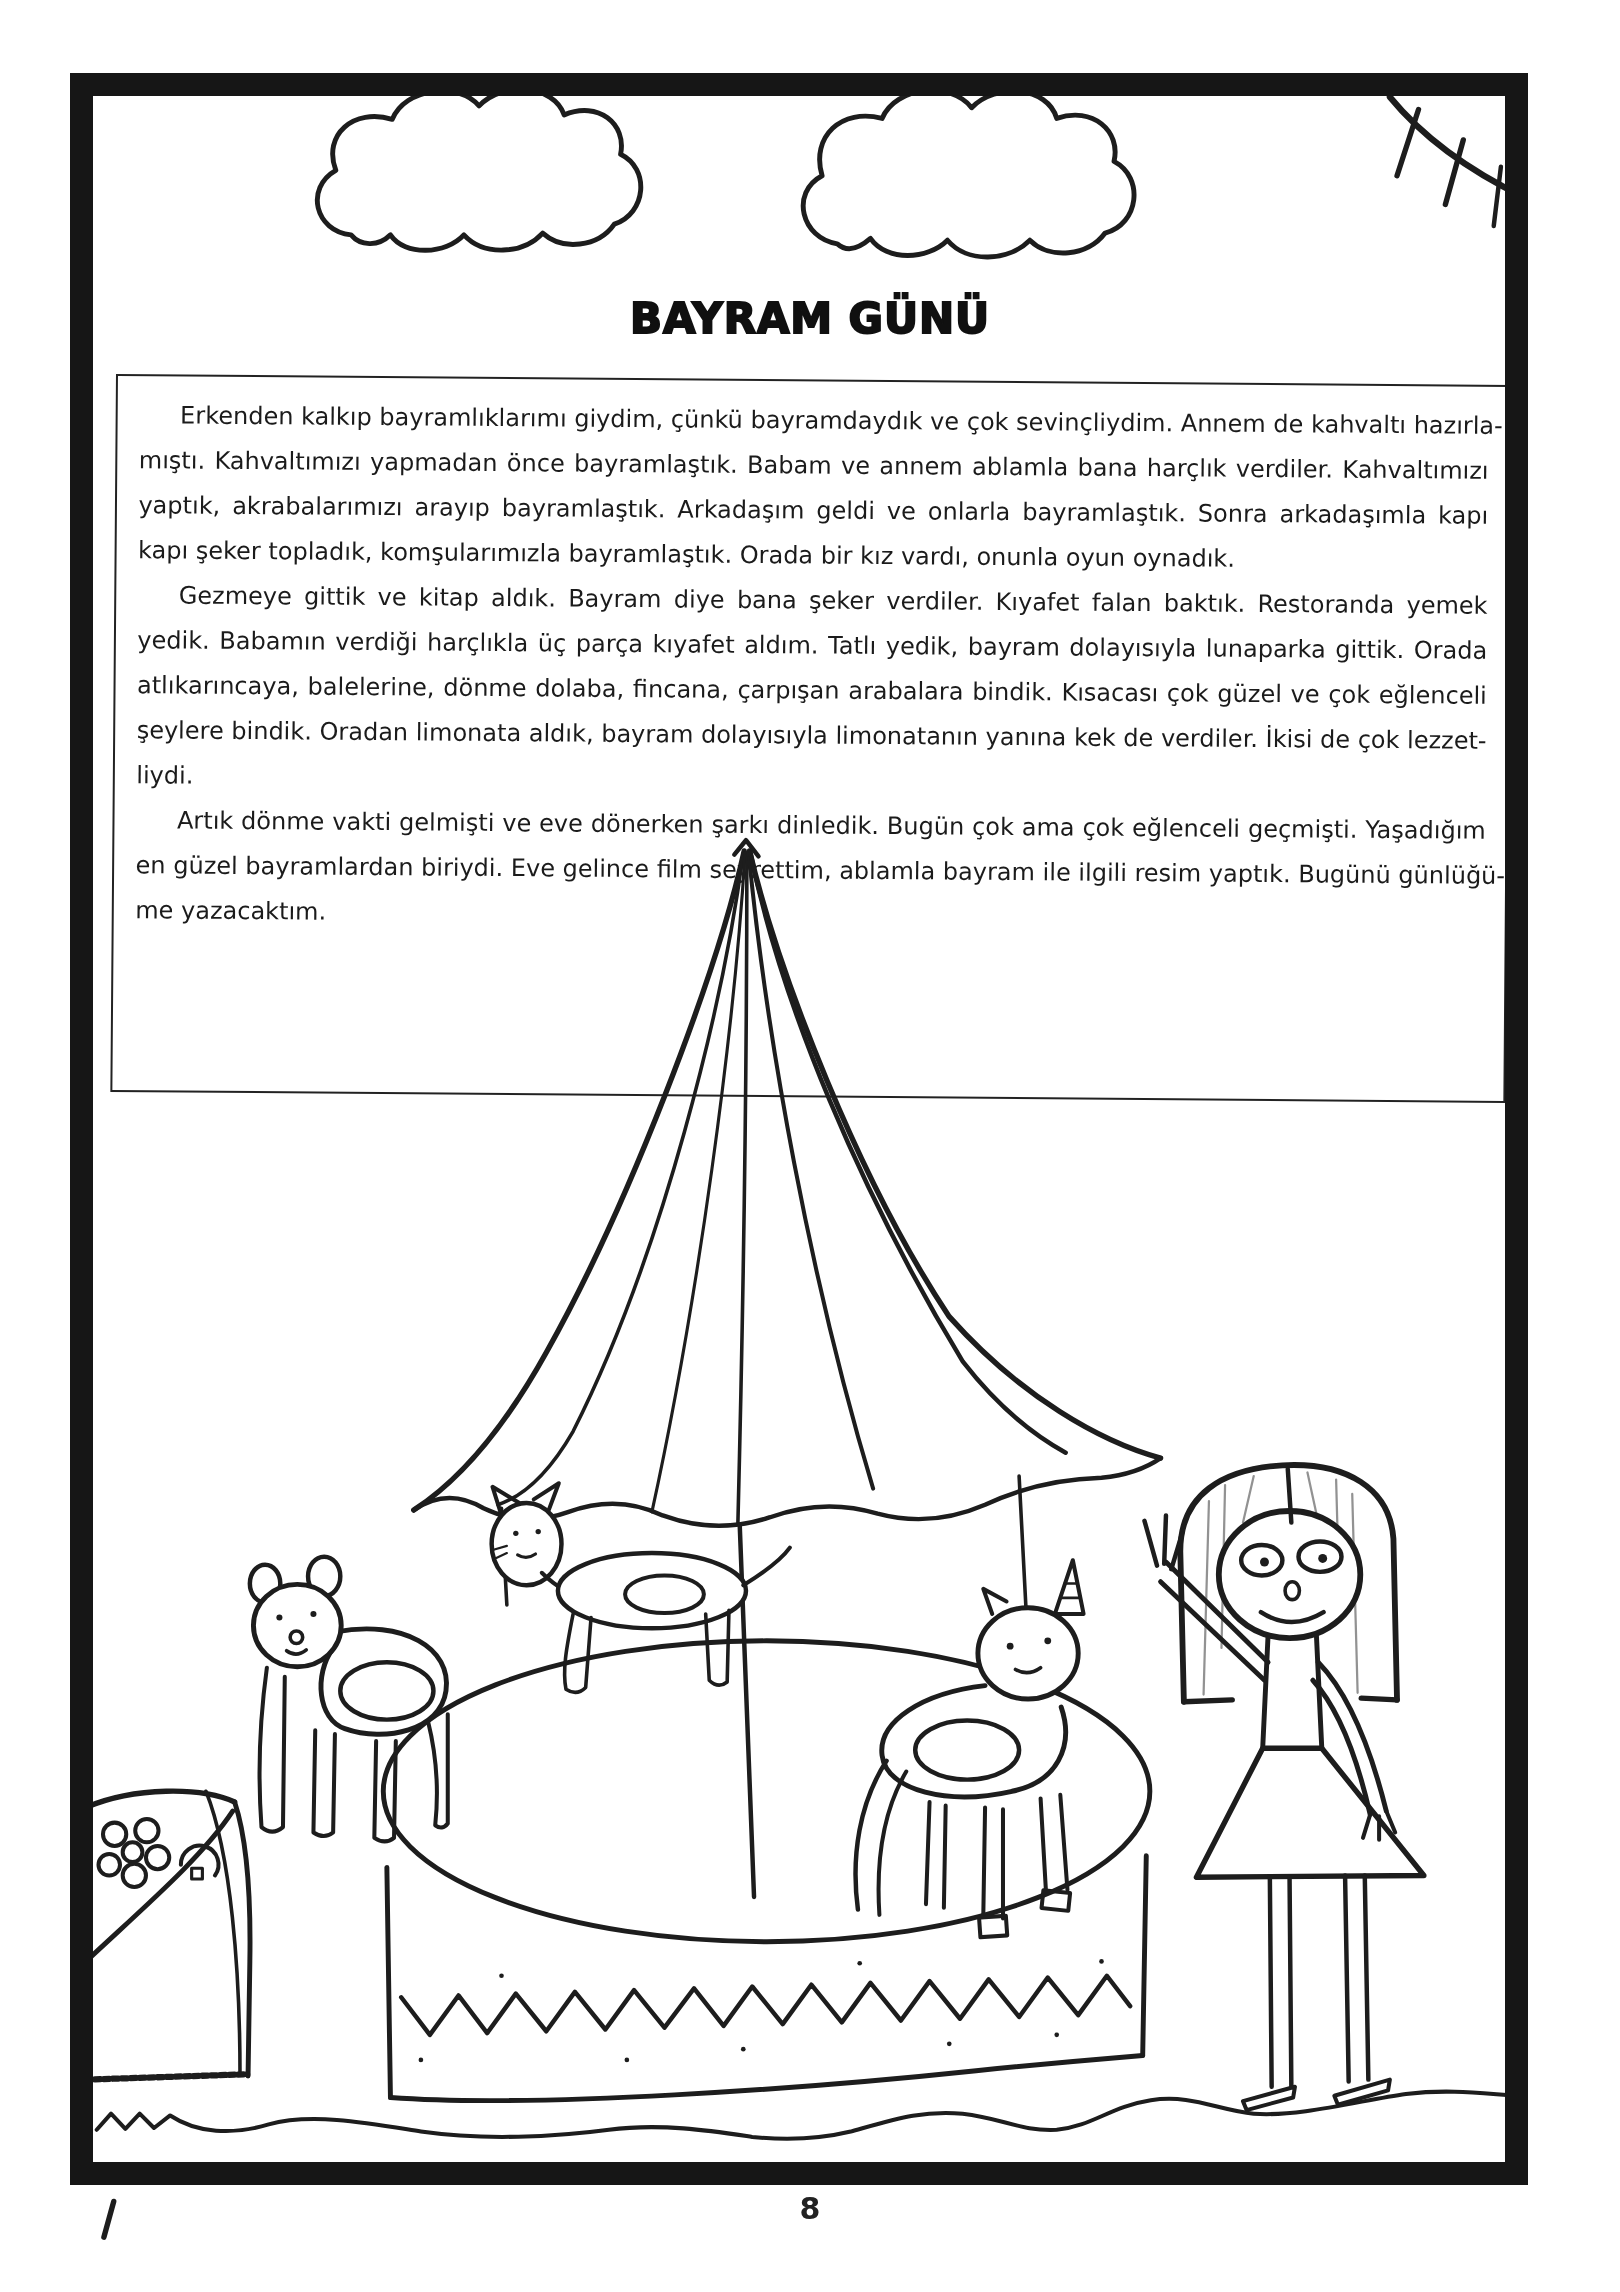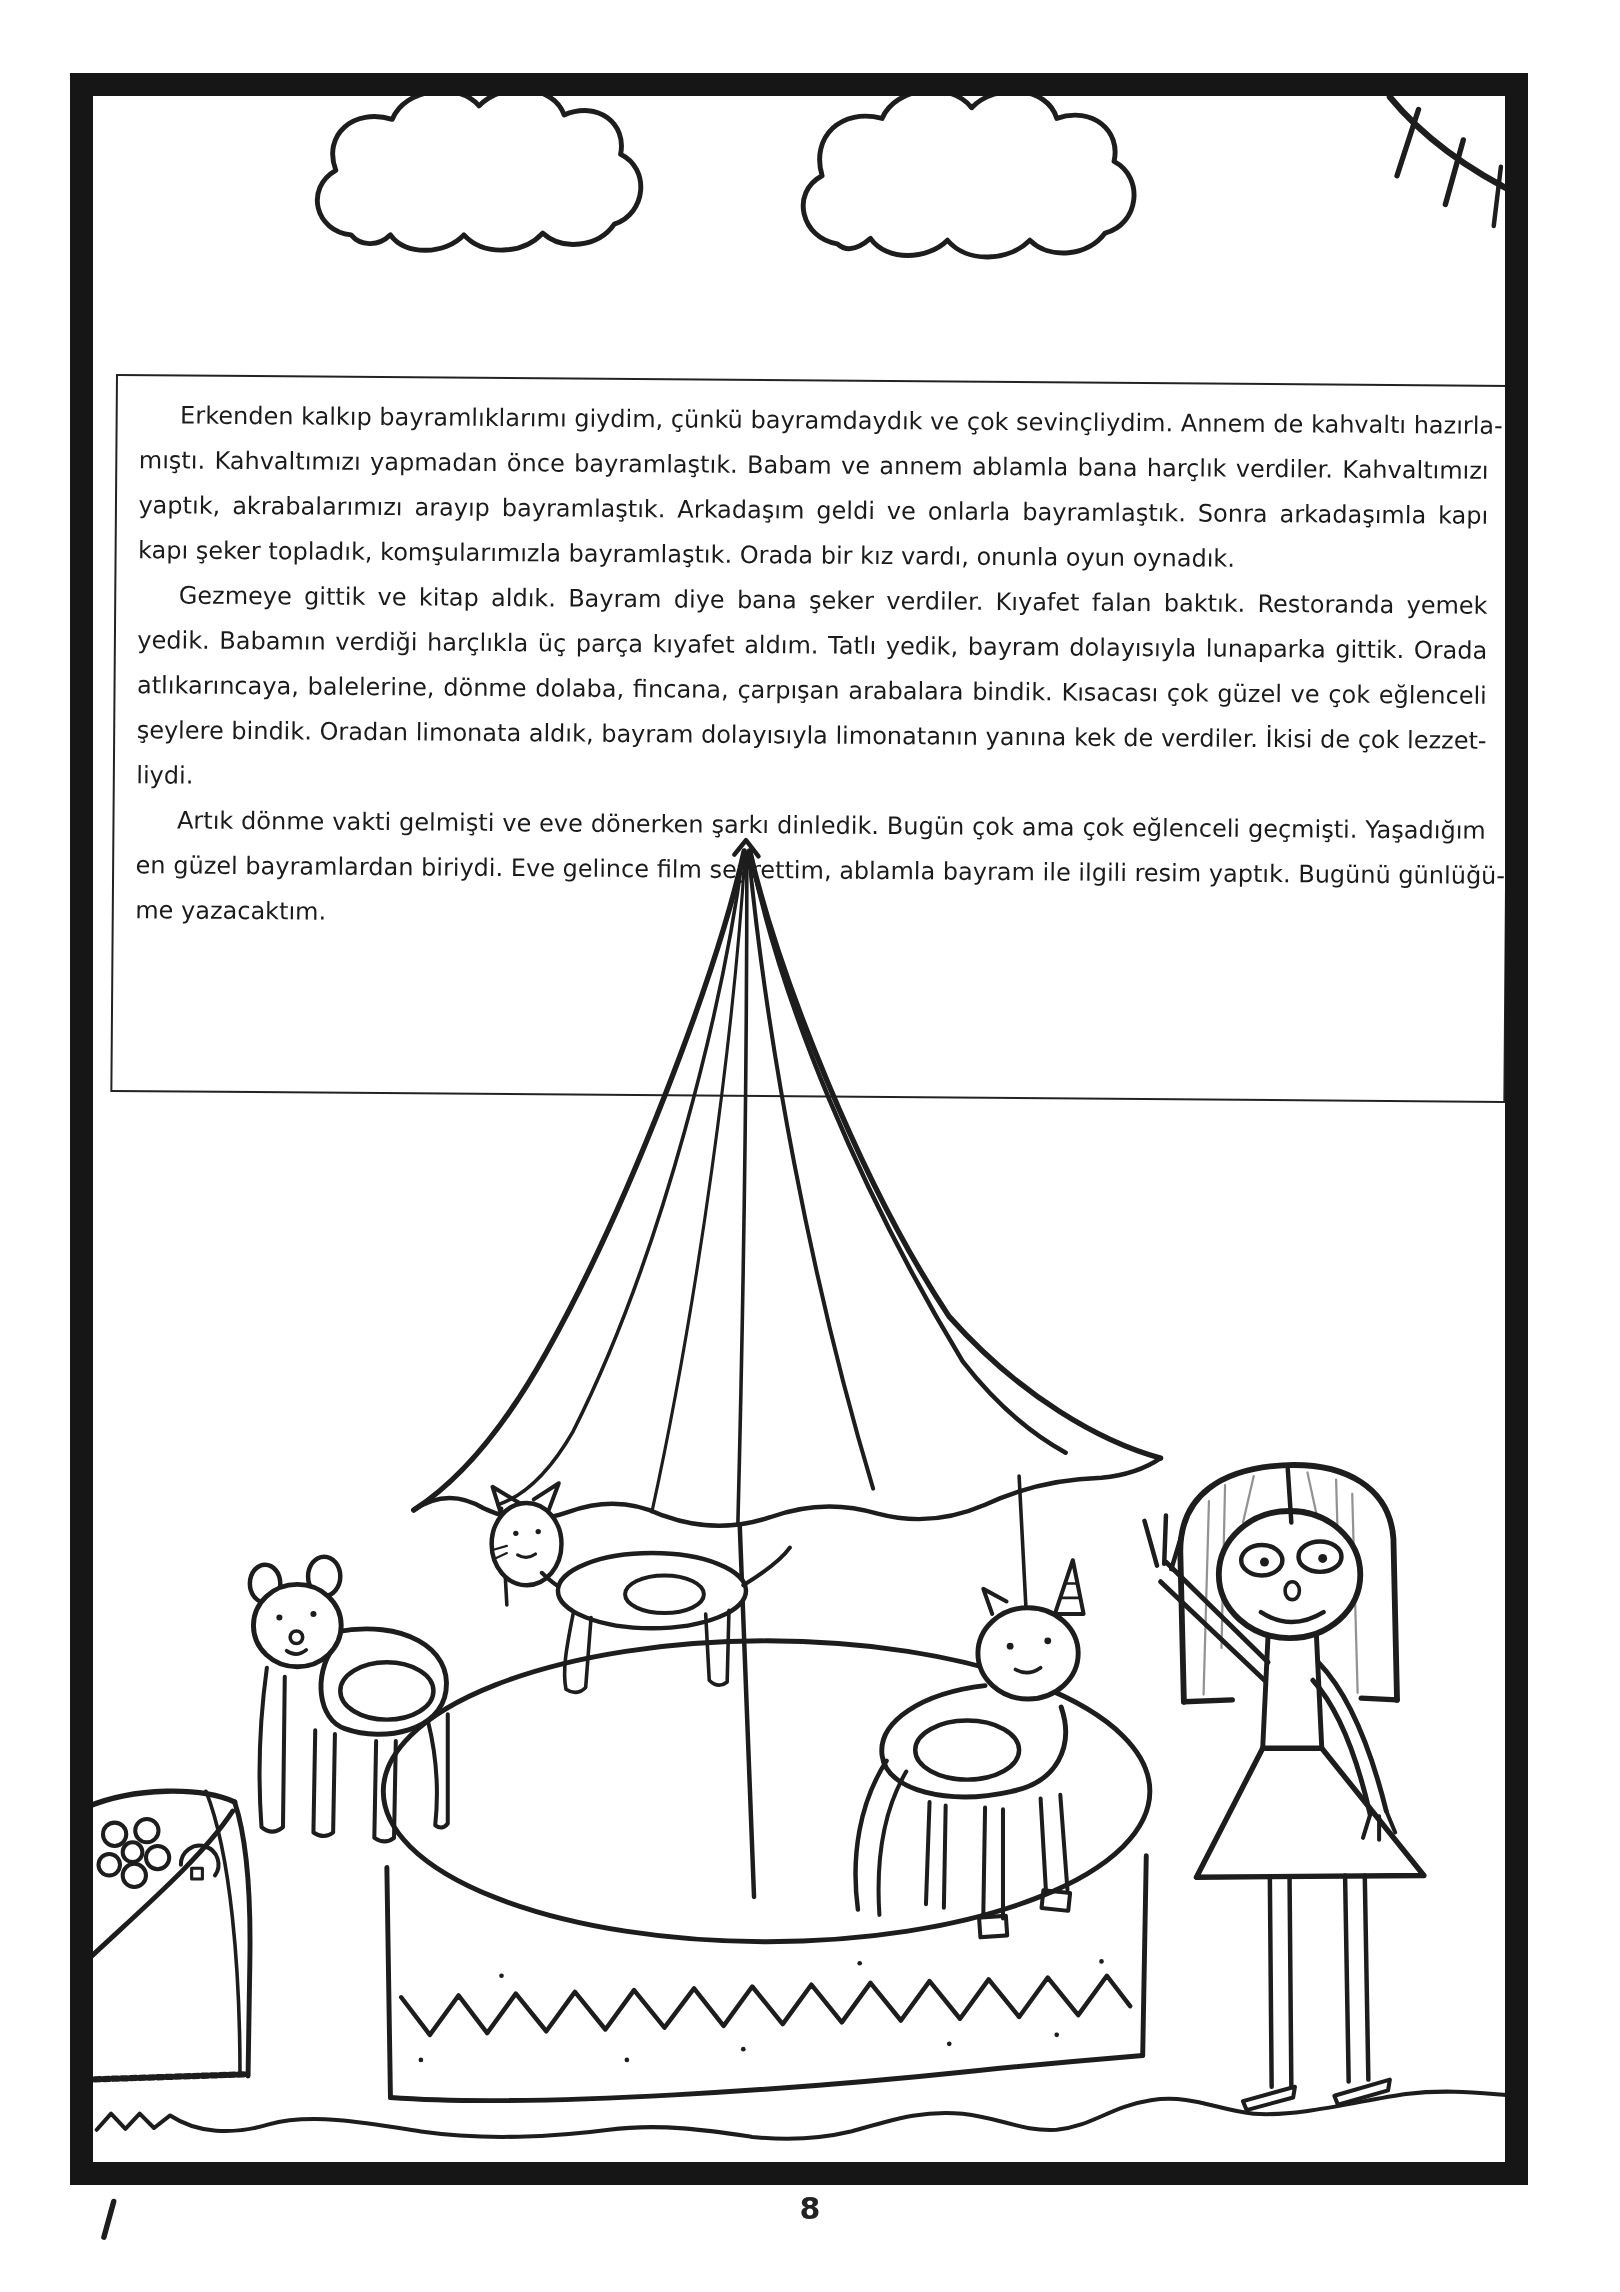--- a/index.html
+++ b/index.html
@@ -71,20 +71,21 @@
     z-index:7;
   }
 </style>
 </head>
 <body>
 
 <div class="sheet">
 
   <div class="frame"></div>
 
+  <h1 class="page-title">BAYRAM GÜNÜ</h1>
 
   <div class="textbox">
     <div class="line line--indent">Erkenden kalkıp bayramlıklarımı giydim, çünkü bayramdaydık ve çok sevinçliydim. Annem de kahvaltı hazırla-</div>
     <div class="line">mıştı. Kahvaltımızı yapmadan önce bayramlaştık. Babam ve annem ablamla bana harçlık verdiler. Kahvaltımızı</div>
     <div class="line">yaptık, akrabalarımızı arayıp bayramlaştık. Arkadaşım geldi ve onlarla bayramlaştık. Sonra arkadaşımla kapı</div>
     <div class="line line--last">kapı şeker topladık, komşularımızla bayramlaştık. Orada bir kız vardı, onunla oyun oynadık.</div>
     <div class="line line--indent">Gezmeye gittik ve kitap aldık. Bayram diye bana şeker verdiler. Kıyafet falan baktık. Restoranda yemek</div>
     <div class="line">yedik. Babamın verdiği harçlıkla üç parça kıyafet aldım. Tatlı yedik, bayram dolayısıyla lunaparka gittik. Orada</div>
     <div class="line">atlıkarıncaya, balelerine, dönme dolaba, fincana, çarpışan arabalara bindik. Kısacası çok güzel ve çok eğlenceli</div>
     <div class="line">şeylere bindik. Oradan limonata aldık, bayram dolayısıyla limonatanın yanına kek de verdiler. İkisi de çok lezzet-</div>

